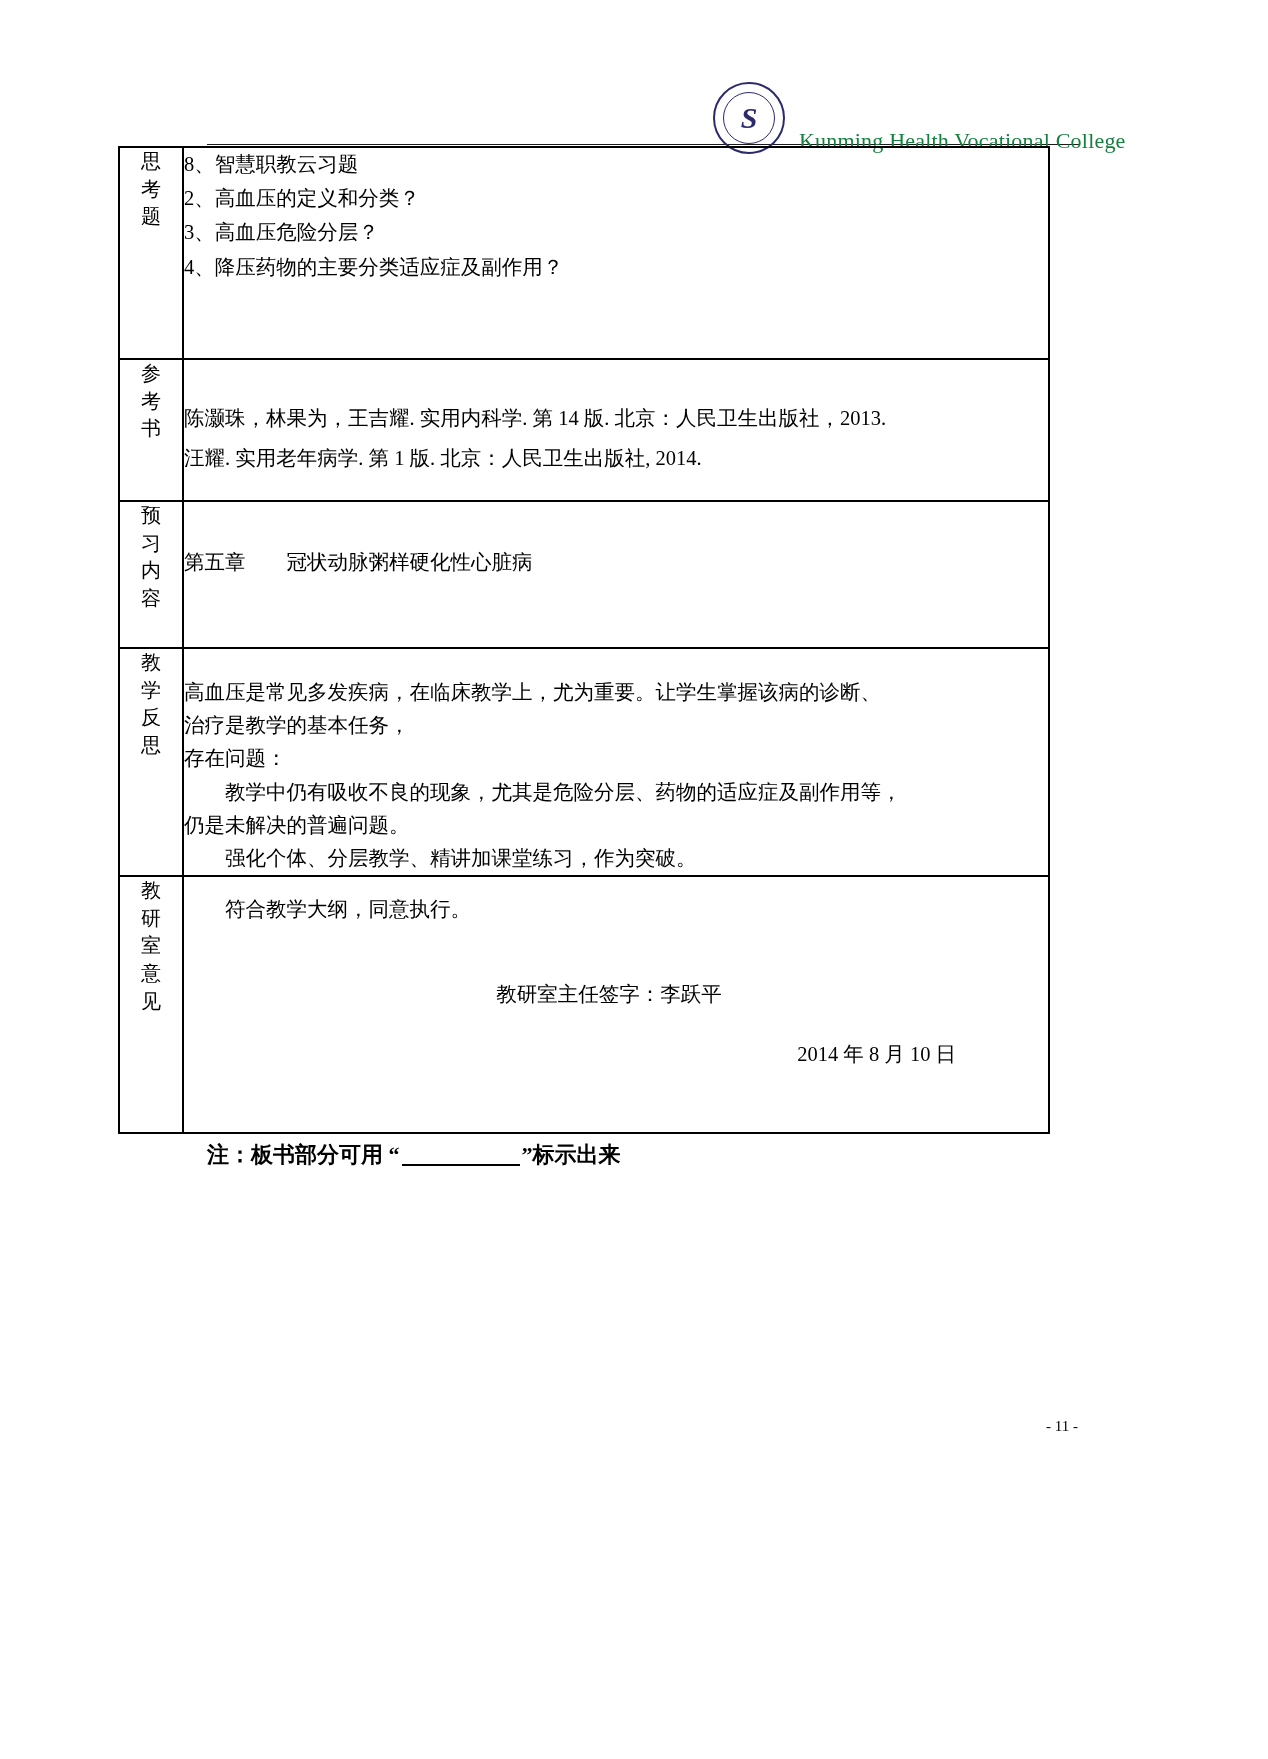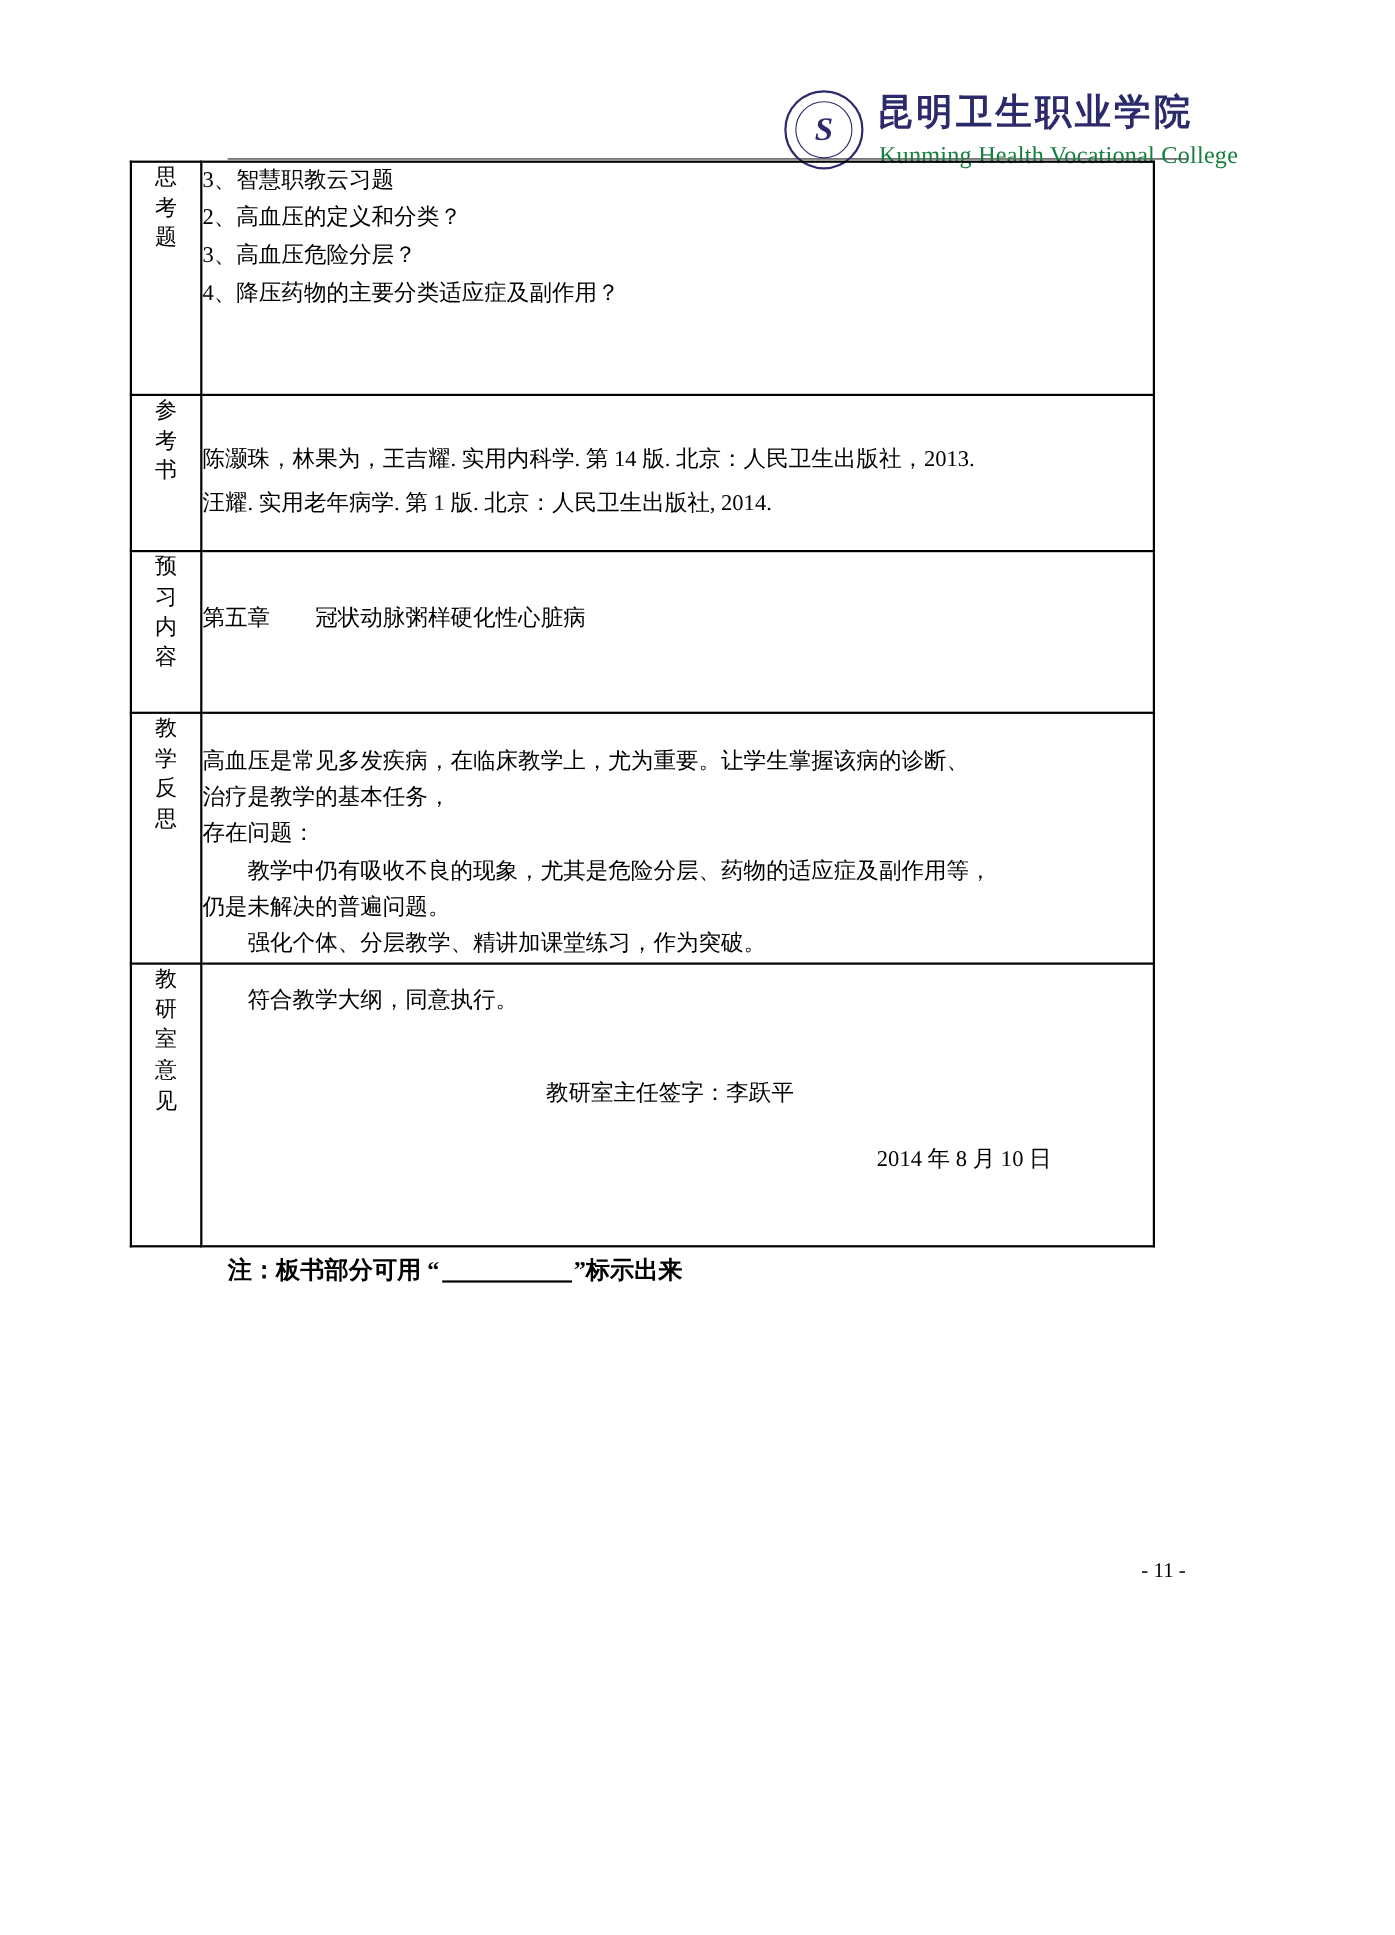--- a/index.html
+++ b/index.html
@@ -171,51 +171,50 @@
     width: 118px;
     border-bottom: 2px solid #000;
     vertical-align: -4px;
     margin: 0 2px;
   }
 
   .page-number {
     position: absolute;
     right: 190px;
     top: 1418px;
-    font-size: 19px;
+    font-size: 15px;
   }
 </style>
 </head>
 <body>
 
 <div class="header">
   <div class="header-rule"></div>
   <div class="logo-wrap">
     <div class="logo-seal">
       <div class="inner">S</div>
     </div>
-    <div class="logo-cn">昆明卫生职业学院</div>
     <div class="logo-en">Kunming Health Vocational College</div>
   </div>
 </div>
 
 <table class="doc-table">
   <tbody>
 
     <tr>
       <td class="label-cell" style="height:210px;">
         <span>
             <span>思</span>
             <span>考</span>
             <span>题</span>
           </span>
       </td>
       <td class="body-cell">
         <div class="qlist">
-          <p>3、智慧职教云习题</p>
+          <p>8、智慧职教云习题</p>
           <p>2、高血压的定义和分类？</p>
           <p>3、高血压危险分层？</p>
           <p>4、降压药物的主要分类适应症及副作用？</p>
         </div>
       </td>
     </tr>
 
     <tr>
       <td class="label-cell" style="height:140px;">
         <span>

